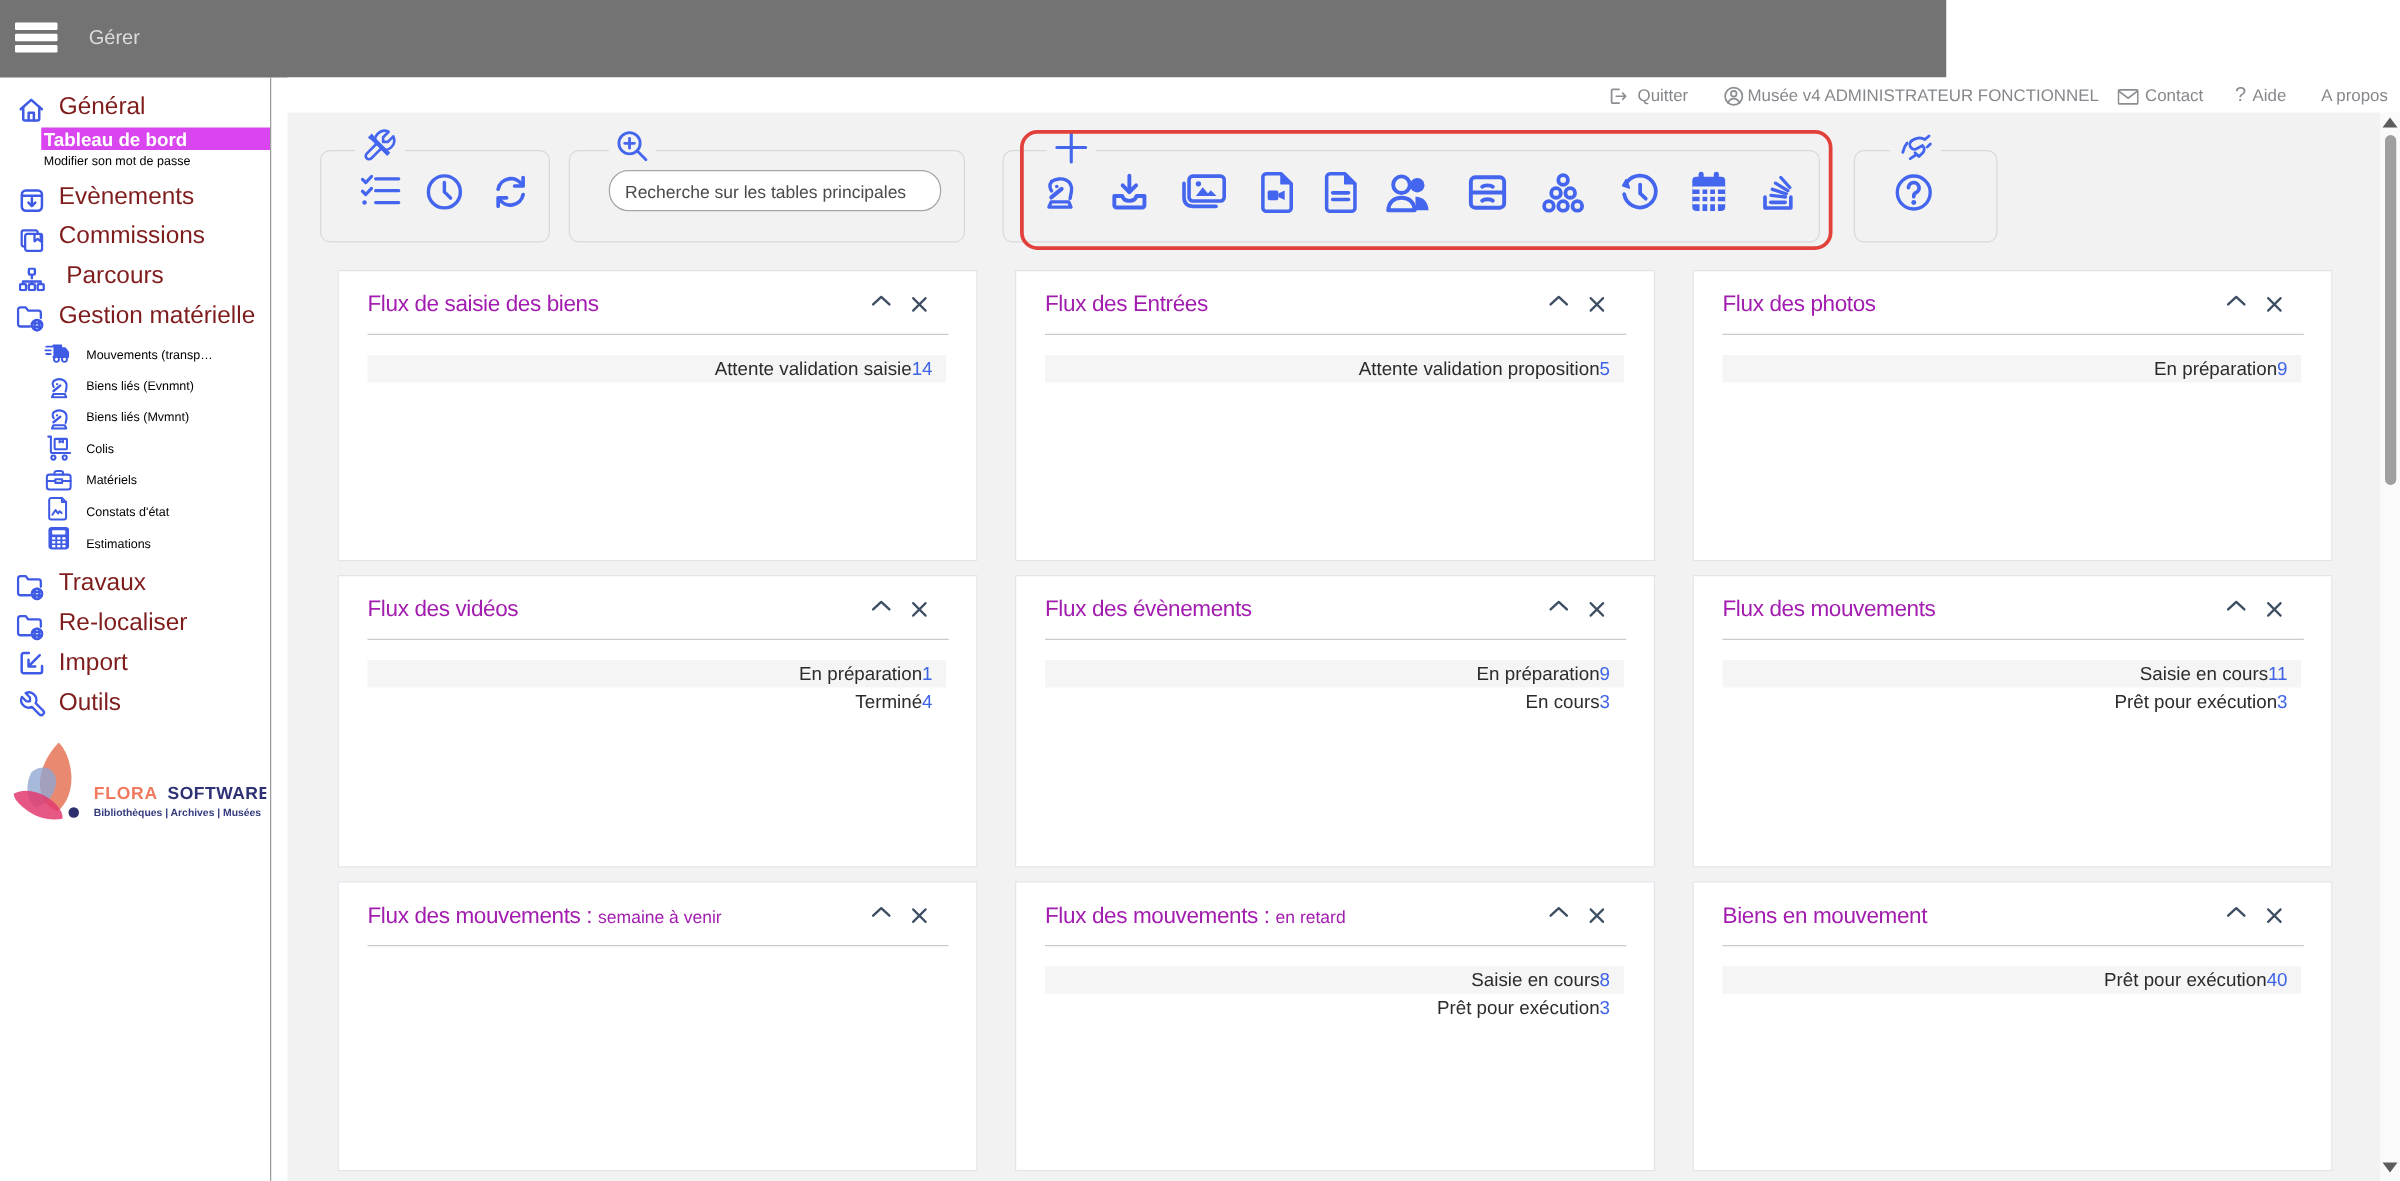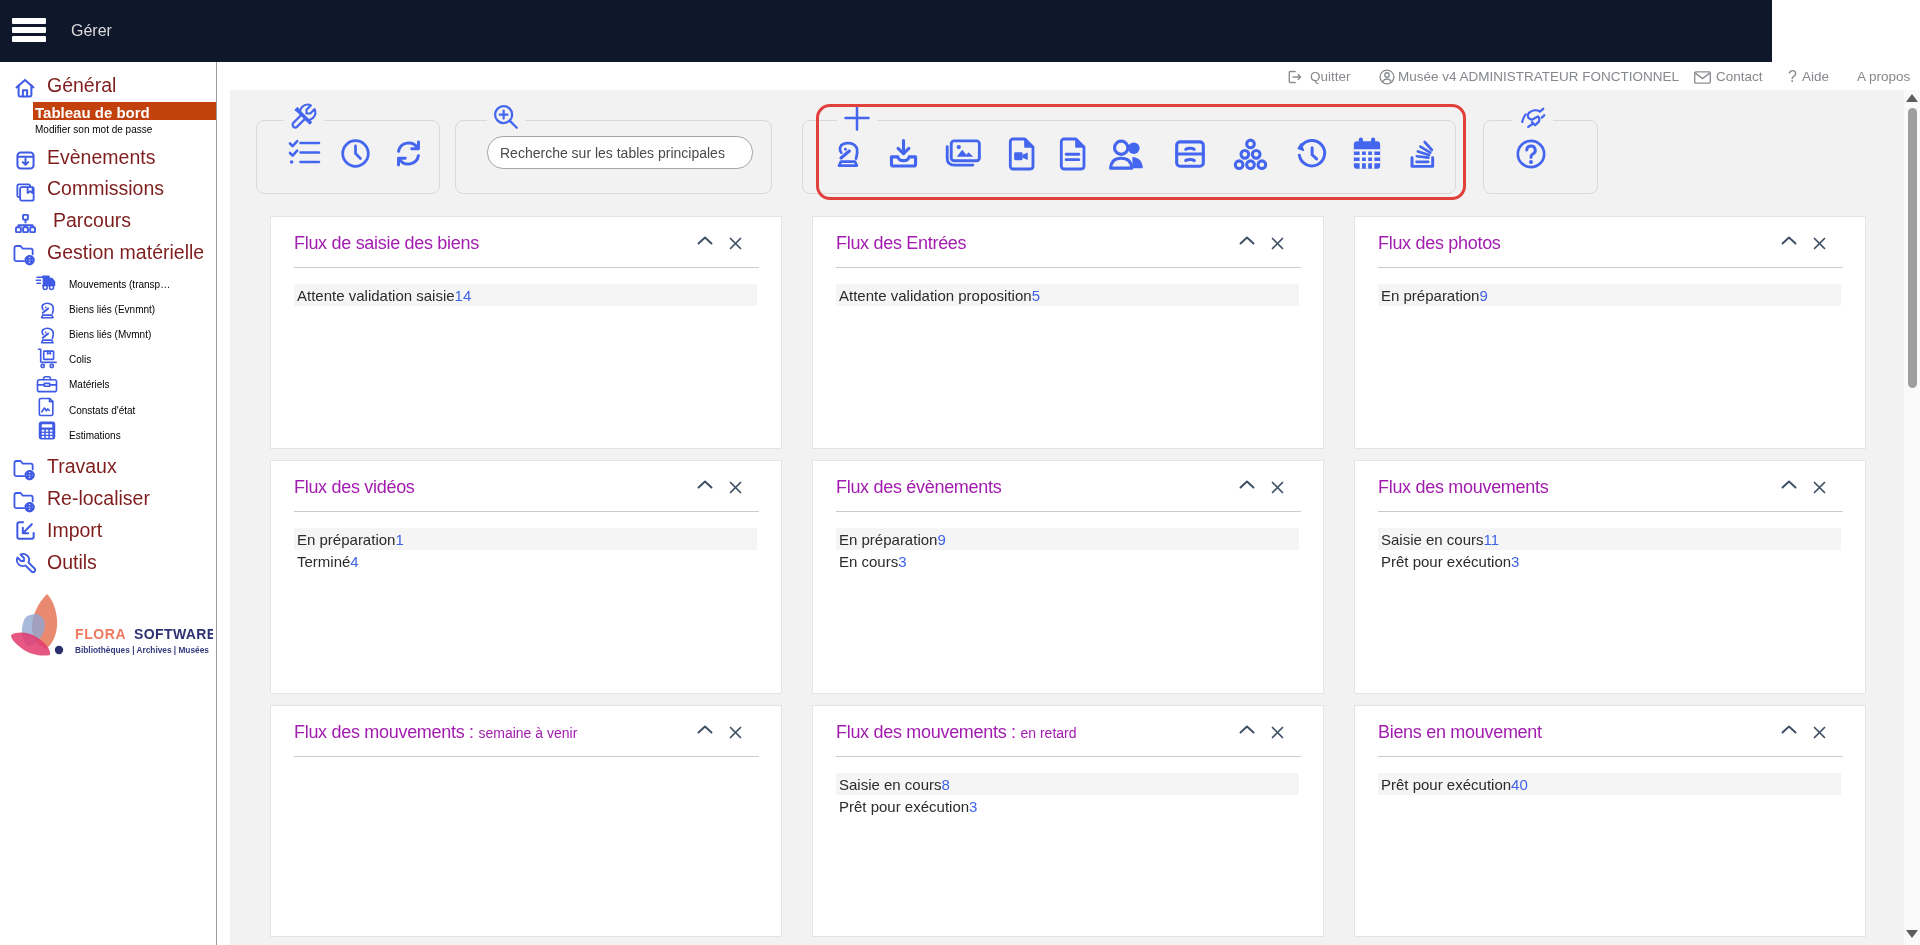--- a/index.html
+++ b/index.html
@@ -1,48 +1,48 @@
 <!DOCTYPE html>
 <html><head>
 <meta charset="utf-8">
 <style>
 *{margin:0;padding:0;box-sizing:border-box}
 html,body{width:1920px;height:945px;overflow:hidden;background:#fff;font-family:"Liberation Sans",sans-serif}
 .a{position:absolute}
 svg{display:block}
 
-#topbar{position:absolute;left:0;top:0;width:1772px;height:62px;background:#0f172a}
+#topbar{position:absolute;left:0;top:0;width:1557px;height:62px;background:#737373}
 #burger span{position:absolute;left:12px;width:34px;height:6px;background:#fff;border-radius:1px}
 #gerer{position:absolute;left:71px;top:22px;font-size:16px;color:#dcdcdc}
 #apptitle{position:absolute;right:19px;top:16px;font-size:25px;font-weight:bold;color:#fff;letter-spacing:.2px}
 
 #linkbar{position:absolute;left:230px;top:62px;width:1690px;height:28px;background:#fff}
 .lk{position:absolute;top:7px;font-size:13.5px;line-height:15px;color:#85888c;white-space:nowrap}
 .lki{position:absolute;top:7px}
 
 #sidebar{position:absolute;left:0;top:0;width:230px;height:945px;background:#fff}
 #sideline{position:absolute;left:216px;top:62px;width:1px;height:883px;background:#9c9c9c}
 .nav1{position:absolute;left:47px;font-size:19.5px;line-height:20px;color:#7f1d1d;white-space:nowrap}
 .nav2{position:absolute;font-size:10px;line-height:16px;color:#000000;white-space:nowrap}
-#hl{position:absolute;left:33px;top:102px;width:183px;height:18px;background:#c2410c}
+#hl{position:absolute;left:33px;top:102px;width:183px;height:18px;background:#d946ef}
 #hl div{position:absolute;left:2px;top:2px;font-size:15px;font-weight:bold;color:#fff;white-space:nowrap}
 
 #content{position:absolute;left:230px;top:90px;width:1674px;height:855px;background:#f3f2f2}
 .tbox{position:absolute;border:1px solid #d9d9d9;border-radius:8px;height:74px;top:120px}
 .fico{position:absolute;background:#f3f2f2;padding:0 5px}
 #searchbox{position:absolute;left:487px;top:136px;width:266px;height:33px;background:#fff;border:1px solid #a6a6a6;border-radius:16px}
 #searchbox div{position:absolute;left:12px;top:8px;font-size:14px;color:#4a4a4a}
 #redbox{position:absolute;left:816px;top:104px;width:650px;height:96px;border:3px solid #e2403b;border-radius:14px}
 
 .card{position:absolute;width:512px;background:#fff;border:1px solid #e1e4e9}
 .ct{position:absolute;left:23px;top:14px;font-size:18px;letter-spacing:-0.3px;line-height:24px;color:#a21caf;white-space:nowrap}
 .ct span{font-size:14px;letter-spacing:0}
 .sep{position:absolute;left:23px;right:22px;top:50px;border-top:1px solid #cbcbcb}
 .rows{position:absolute;left:23px;right:24px;top:67px}
-.row{height:22px;display:flex;justify-content:flex-start;align-items:center;font-size:15px;color:#2b2b2b;padding:0 11px 0 3px}
+.row{height:22px;display:flex;justify-content:flex-end;align-items:center;font-size:15px;color:#2b2b2b;padding:0 11px 0 3px}
 .row.g{background:#f5f5f5}
 .row .n{color:#3f63e6}
 .chev{position:absolute;top:19px;right:68px}
 .xx{position:absolute;top:20px;right:39px}
 
 #sbtrack{position:absolute;left:1904px;top:90px;width:16px;height:855px;background:#fafafa}
 #sbthumb{position:absolute;left:1908px;top:108px;width:9px;height:280px;background:#9f9f9f;border-radius:5px}
 .sarr{position:absolute;left:1906px;width:0;height:0;border-left:6px solid transparent;border-right:6px solid transparent}
 </style>
 </head>

